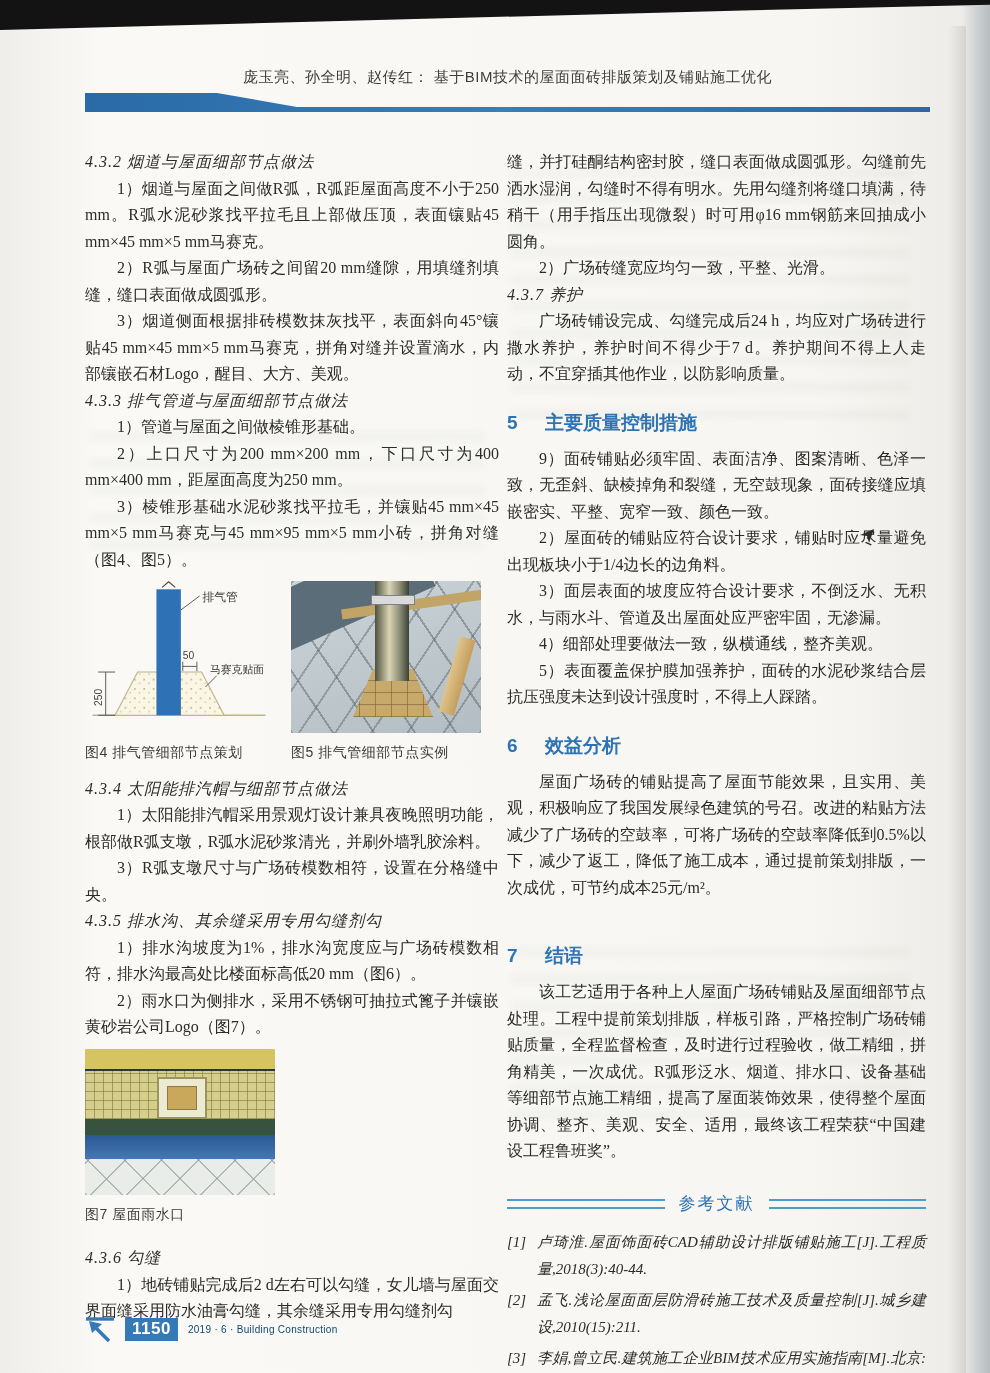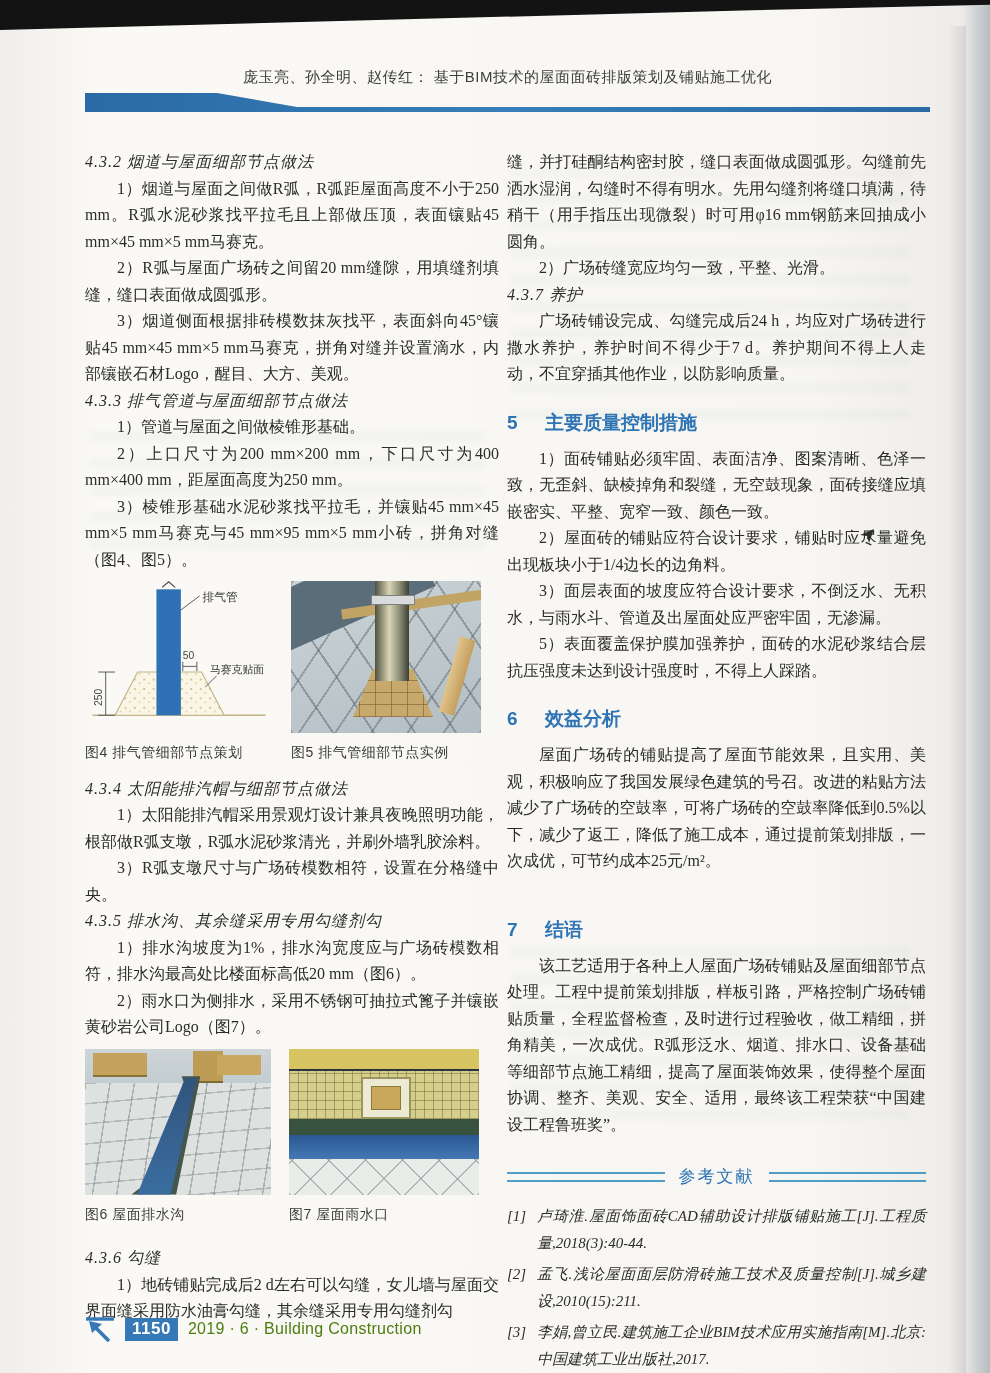--- a/index.html
+++ b/index.html
@@ -85,21 +85,21 @@
   .refs-title{margin:0 14px;font-family:"Liberation Sans",sans-serif;font-weight:normal;
     font-size:17px;color:#2e74b4;letter-spacing:2px;}
   .ref-item{display:flex;font-style:italic;font-size:15px;line-height:27px;margin-bottom:4px;text-align:justify;}
   .ref-marker{width:30px;flex:0 0 30px;}
   .ref-text{flex:1;}
   
   .footer{position:absolute;left:85px;top:1316px;display:flex;align-items:center;gap:10px;z-index:2;
     font-family:"Liberation Sans",sans-serif;}
   .page-badge{background:#3579b6;color:#fff;font-weight:bold;font-size:17px;
     padding:1px 7px 2px 7px;letter-spacing:.5px;}
-  .issue-info{font-size:16px;color:#4d7c0f;letter-spacing:.3px;}
+  .issue-info{font-size:10px;color:#0c4a6e;letter-spacing:.3px;}
   
   .cursor-mark{position:absolute;left:858px;top:527px;z-index:6;}
   svg text{font-family:"Liberation Sans",sans-serif;}
 </style>
 </head>
 <body>
 
 <div class="scan-top"></div>
 <div class="scan-right"></div>
 <div class="page-curl"></div>
@@ -176,32 +176,20 @@
   <h4 class="sub">4.3.4  太阳能排汽帽与细部节点做法</h4>
   <p>1）太阳能排汽帽采用景观灯设计兼具夜晚照明功能，根部做R弧支墩，R弧水泥砂浆清光，并刷外墙乳胶涂料。</p>
   <p>3）R弧支墩尺寸与广场砖模数相符，设置在分格缝中央。</p>
 
   <h4 class="sub">4.3.5  排水沟、其余缝采用专用勾缝剂勾</h4>
   <p>1）排水沟坡度为1%，排水沟宽度应与广场砖模数相符，排水沟最高处比楼面标高低20 mm（图6）。</p>
   <p>2）雨水口为侧排水，采用不锈钢可抽拉式篦子并镶嵌黄砂岩公司Logo（图7）。</p>
 
   <div class="figrow">
     <figure>
-      <div class="photo photo6">
-        <div class="sky"></div>
-        <div class="blockA"></div>
-        <div class="blockB"></div>
-        <div class="blockC"></div>
-        <div class="grid"></div>
-        <div class="channeledge"></div>
-        <div class="channel"></div>
-      </div>
-      <figcaption>图6  屋面排水沟</figcaption>
-    </figure>
-    <figure>
       <div class="photo photo7">
         <div class="b1"></div>
         <div class="b2">
           <div class="outlet">
             <div class="outlet-in"></div>
           </div>
         </div>
         <div class="b3"></div>
         <div class="b4"></div>
         <div class="b5"></div>
@@ -215,23 +203,24 @@
 </div>
 
 <div class="col col-right">
   <p class="noindent">缝，并打硅酮结构密封胶，缝口表面做成圆弧形。勾缝前先洒水湿润，勾缝时不得有明水。先用勾缝剂将缝口填满，待稍干（用手指压出现微裂）时可用φ16 mm钢筋来回抽成小圆角。</p>
   <p>2）广场砖缝宽应均匀一致，平整、光滑。</p>
 
   <h4 class="sub">4.3.7  养护</h4>
   <p>广场砖铺设完成、勾缝完成后24 h，均应对广场砖进行撒水养护，养护时间不得少于7 d。养护期间不得上人走动，不宜穿插其他作业，以防影响质量。</p>
 
   <h3 class="blue"><span class="num">5</span><span>主要质量控制措施</span></h3>
-  <p>1）面砖铺贴必须牢固、表面洁净、图案清晰、色泽一致，无歪斜、缺棱掉角和裂缝，无空鼓现象，面砖接缝应填嵌密实、平整、宽窄一致、颜色一致。</p>
+  <p>9）面砖铺贴必须牢固、表面洁净、图案清晰、色泽一致，无歪斜、缺棱掉角和裂缝，无空鼓现象，面砖接缝应填嵌密实、平整、宽窄一致、颜色一致。</p>
   <p>2）屋面砖的铺贴应符合设计要求，铺贴时应尽量避免出现板块小于1/4边长的边角料。</p>
   <p>3）面层表面的坡度应符合设计要求，不倒泛水、无积水，与雨水斗、管道及出屋面处应严密牢固，无渗漏。</p>
+  <p>4）细部处理要做法一致，纵横通线，整齐美观。</p>
   <p>5）表面覆盖保护膜加强养护，面砖的水泥砂浆结合层抗压强度未达到设计强度时，不得上人踩踏。</p>
 
   <h3 class="blue"><span class="num">6</span><span>效益分析</span></h3>
   <p>屋面广场砖的铺贴提高了屋面节能效果，且实用、美观，积极响应了我国发展绿色建筑的号召。改进的粘贴方法减少了广场砖的空鼓率，可将广场砖的空鼓率降低到0.5%以下，减少了返工，降低了施工成本，通过提前策划排版，一次成优，可节约成本25元/m²。</p>
 
   <h3 class="blue" style="margin-top:42px;"><span class="num">7</span><span>结语</span></h3>
   <p>该工艺适用于各种上人屋面广场砖铺贴及屋面细部节点处理。工程中提前策划排版，样板引路，严格控制广场砖铺贴质量，全程监督检查，及时进行过程验收，做工精细，拼角精美，一次成优。R弧形泛水、烟道、排水口、设备基础等细部节点施工精细，提高了屋面装饰效果，使得整个屋面协调、整齐、美观、安全、适用，最终该工程荣获“中国建设工程鲁班奖”。</p>
 
   <div class="refs-header">
     <span class="refline"></span>

